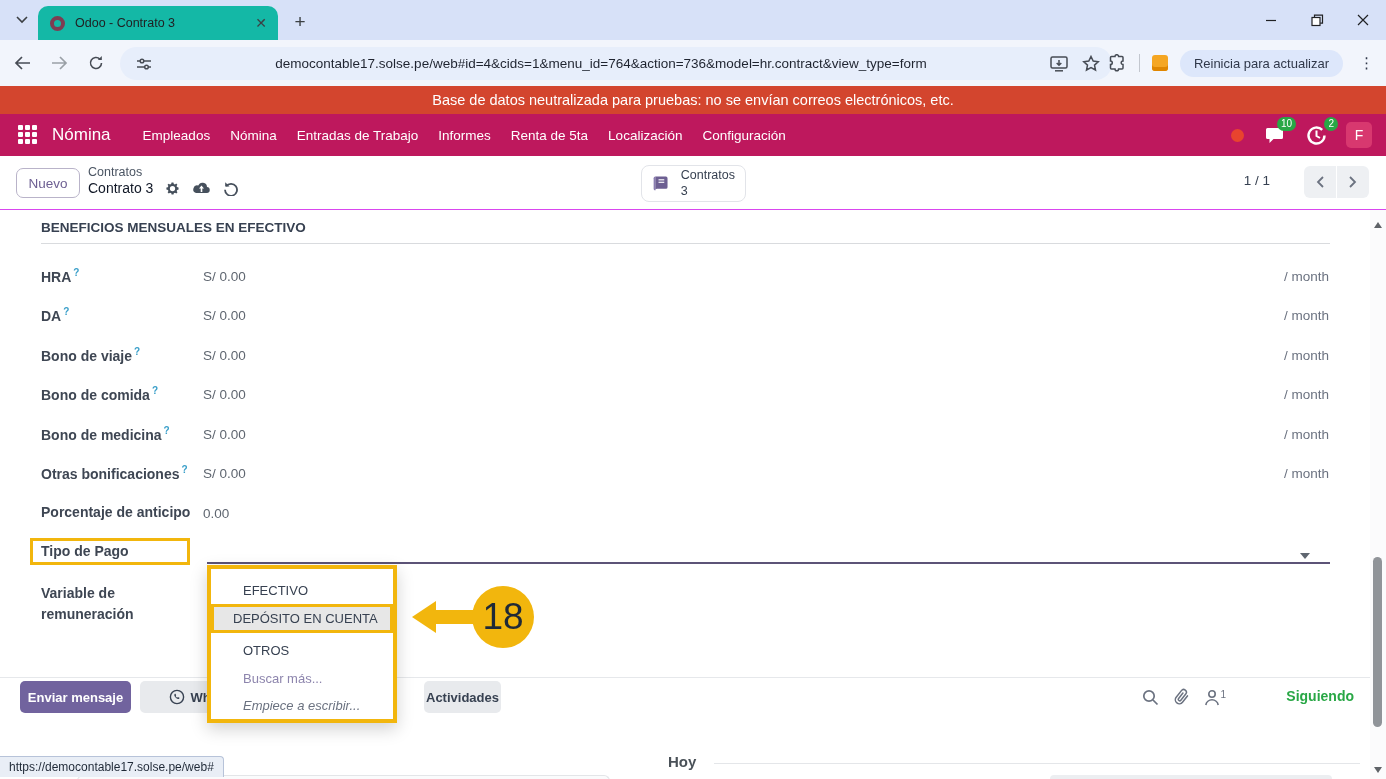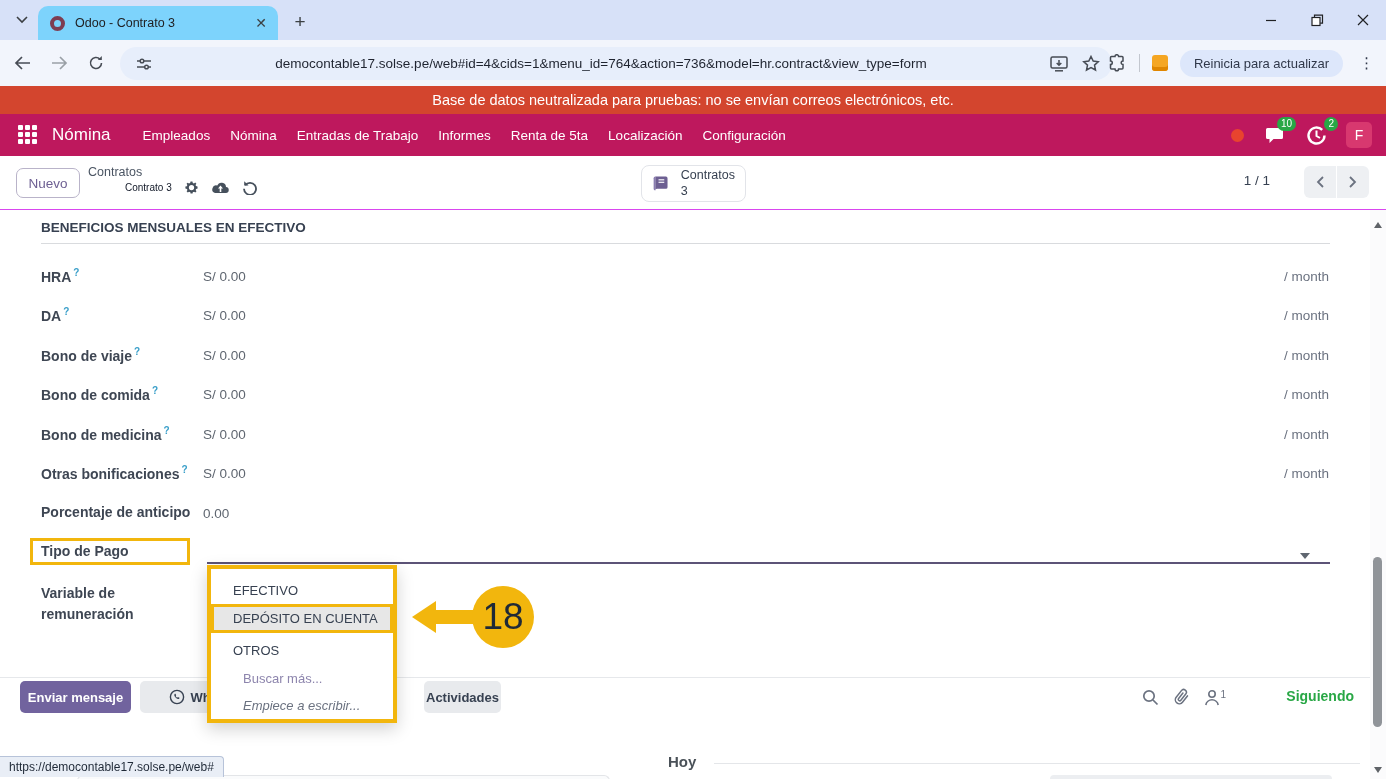--- a/index.html
+++ b/index.html
@@ -3,21 +3,21 @@
 <meta charset="utf-8">
 <style>
   * { margin:0; padding:0; box-sizing:border-box; }
   html,body { width:1386px; height:779px; }
   body { font-family:"Liberation Sans", sans-serif; background:#fff; overflow:hidden; }
   #screen { position:relative; width:1386px; height:779px; background:#fff; overflow:hidden; }
 
   
   .tabstrip { position:absolute; left:0; top:0; width:1386px; height:40px; background:#d7e1f8; display:flex; align-items:center; }
   .tab-search { width:28px; height:28px; margin-left:8px; border-radius:50%; display:flex; align-items:center; justify-content:center; color:#3c4043; font-size:12px; }
-  .tab { position:absolute; left:38px; top:6px; width:240px; height:34px; background:#7dd3fc; border-radius:10px 10px 0 0; display:flex; align-items:center; padding:0 8px 0 12px; }
+  .tab { position:absolute; left:38px; top:6px; width:240px; height:34px; background:#14b8a6; border-radius:10px 10px 0 0; display:flex; align-items:center; padding:0 8px 0 12px; }
   .favicon { width:15px; height:15px; border:4px solid #7d3d52; border-radius:50%; flex:none; }
   .tab-title { font-size:12.5px; color:#202124; margin-left:10px; flex:1; white-space:nowrap; overflow:hidden; }
   .tab-close { width:18px; height:18px; border-radius:50%; display:flex; align-items:center; justify-content:center; font-size:14px; color:#3c4043; }
   .newtab { position:absolute; left:286px; top:8px; width:28px; height:28px; border-radius:50%; display:flex; align-items:center; justify-content:center; font-size:19px; color:#3c4043; }
   .wincontrols { position:absolute; right:0; top:0; height:40px; display:flex; align-items:center; }
   .winbtn { width:46px; height:40px; display:flex; align-items:center; justify-content:center; color:#202124; font-size:14px; }
 
   .toolbar { position:absolute; left:0; top:40px; width:1386px; height:46px; background:#f2f5fc; display:flex; align-items:center; }
   .navbtn { width:30px; height:30px; margin-left:7px; display:flex; align-items:center; justify-content:center; color:#474c55; }
   .omnibox { position:absolute; left:120px; top:47px; width:992px; height:33px; background:#e7eefb; border-radius:17px; display:flex; align-items:center; padding:0 12px;text-align:center; }
@@ -42,21 +42,21 @@
   .rec-dot { width:13px; height:13px; border-radius:50%; background:#e8442e; }
   .nav-ico { position:relative; width:24px; height:24px; display:flex; align-items:center; justify-content:center; }
   .badge { position:absolute; top:-6px; right:-10px; background:#28a745; color:#fff; font-size:10px; border-radius:8px; padding:1px 4px; line-height:1.2; }
   .avatar { width:26px; height:26px; border-radius:5px; background:#d8386f; color:#fff; font-size:14px; display:flex; align-items:center; justify-content:center; }
 
   .cpanel { position:absolute; left:0; top:156px; width:1386px; height:54px; background:#fff; border-bottom:1px solid #d946ef; }
   .btn-new { position:absolute; left:16px; top:12px; width:64px; height:30px; background:#fff; border:1px solid #b9b3c9; border-radius:7px; color:#6d5f92; font-size:13.5px; display:flex; align-items:center; justify-content:center; }
   .crumbs { position:absolute; left:88px; top:9px; }
   .crumb-parent { font-size:12.5px; color:#4b5563; }
   .crumb-line { display:flex; align-items:center; gap:12px; margin-top:1px; }
-  .crumb-current { font-size:10px; color:#111827;margin-left:37px; }
+  .crumb-current { font-size:14px; color:#111827; }
   .cicon { color:#46505c; display:flex; align-items:center; }
   .stat-btn { position:absolute; left:641px; top:9px; width:105px; height:37px; border:1px solid #e2e4e9; border-radius:8px; background:#fff; display:flex; align-items:center; padding:0 10px; gap:10px; }
   .stat-txt { font-size:12.5px; color:#374151; line-height:1.25; }
   .pager { position:absolute; right:116px; top:17px; font-size:13.5px; color:#374151; }
   .pager-btn { position:absolute; top:10px; width:32px; height:32px; background:#eef0f3; display:flex; align-items:center; justify-content:center; color:#6b7280; }
   .pager-prev { right:50px; border-radius:6px 0 0 6px; }
   .pager-next { right:17px; border-radius:0 6px 6px 0; margin-left:1px; }
 
   
   .sheet { position:absolute; left:0; top:210px; width:1370px; height:467px; background:#fff; }
@@ -66,21 +66,21 @@
   .frow-value { position:absolute; left:203px; font-size:13.5px; color:#5f6670; }
   .frow-suffix { position:absolute; right:41px; font-size:13.5px; color:#6b7280; }
   .hl-box { position:absolute; left:30px; top:328px; width:160px; height:27px; border:3px solid #f2b60d; }
   .tipo-label { position:absolute; left:41px; top:333px; font-size:14px; font-weight:600; color:#3e4653; }
   .tipo-underline { position:absolute; left:207px; top:352px; width:1123px; border-bottom:2px solid #5c5377; }
   .tipo-caret { position:absolute; right:60px; top:343px; width:0; height:0; border-left:5px solid transparent; border-right:5px solid transparent; border-top:6px solid #5f6670; }
   .var-label { position:absolute; left:41px; top:373px; font-size:14px; font-weight:600; color:#3e4653; line-height:21px; }
 
   
   .dropdown { position:absolute; left:207px; top:565px; width:190px; height:158px; background:#fff; border:4px solid #f2b60d; box-shadow:0 6px 16px rgba(0,0,0,.18); z-index:30; }
-  .dd-item { position:absolute; left:0; width:182px; height:27px; display:flex; align-items:center; padding-left:22px; font-size:13px; color:#374151; }
+  .dd-item { position:absolute; left:0; width:182px; height:27px; display:flex; align-items:center; padding-left:32px; font-size:13px; color:#374151; }
   .dd-eft { top:8px; }
   .dd-dep { top:35px; background:#e7e7e7; border:3px solid #f2b60d; width:182px; height:29px; padding-left:19px; }
   .dd-otr { top:68px; }
   .dd-more { top:96px; padding-left:32px; color:#8d85ad; }
   .dd-type { top:123px; padding-left:32px; font-style:italic; color:#6b7280; }
   .ann-arrow { position:absolute; left:412px; top:599px; z-index:31; }
   .ann-circle { position:absolute; left:472px; top:586px; width:62px; height:62px; border-radius:50%; background:#f2b60d; display:flex; align-items:center; justify-content:center; font-size:37px; color:#1f2937; z-index:31; }
 
   
   .chatter-divider { position:absolute; left:0; top:677px; width:1370px; border-top:1px solid #e6e8eb; }

